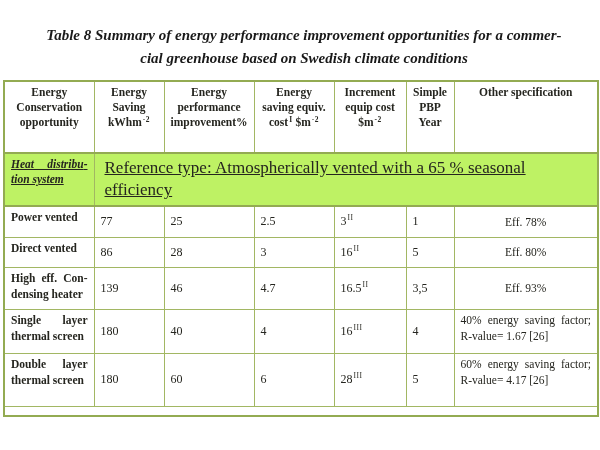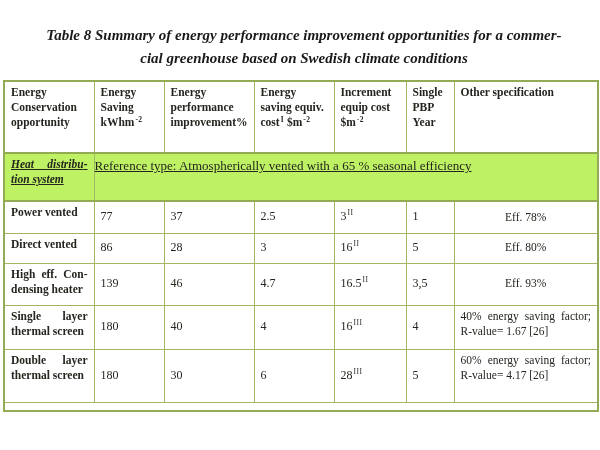--- a/index.html
+++ b/index.html
@@ -21,29 +21,29 @@
     border-collapse:collapse; table-layout:fixed;
     border:2px solid #93ab52;
   }
   .t8 th, .t8 td {
     border:1.5px solid #a2b763;
     vertical-align:top;
     padding:3px 6px;
     font-size:11.5px; line-height:1.32;
     color:#25251f;
   }
-  .t8 th { font-weight:bold; text-align:left; }
+  .t8 th { font-weight:bold; text-align:center; }
   .t8 td.label { font-weight:bold; text-align:justify; hyphens:manual; -webkit-hyphens:manual; }
   .t8 td.num { text-align:left; vertical-align:middle; font-size:12px; }
   .t8 tr.section td {
     background:#bef264;
     border-top:2px solid #93ab52; border-bottom:2px solid #93ab52;text-decoration:underline;
   }
   .t8 tr.section td.label { font-style:italic; }
-  .t8 td.note { vertical-align:top; padding-left:0; font-size:13px; }
+  .t8 td.note { vertical-align:top; padding-left:10px; font-size:17px; }
   .t8 td.other-c { text-align:center; vertical-align:middle; }
   .t8 td.other-j { text-align:justify; vertical-align:top; }
   sup { font-size:7.5px; line-height:0; vertical-align:super; letter-spacing:0.5px; margin-left:1px; }
   .t8 tr.tail td { padding:0; border-left:none; border-right:none; }
 </style>
 </head>
 <body>
 
 <div class="page">
 
@@ -63,33 +63,33 @@
       <col style="width:144px">
     </colgroup>
 
     <tbody>
         <tr style="height:72px">
       <th>Energy Conservation opportunity</th>
       <th><span>Energy Saving kWhm</span><sup>-2</sup></th>
       <th>Energy performance improvement%</th>
       <th><span>Energy saving equiv. cost</span><sup>I</sup><span> $m</span><sup>-2</sup></th>
       <th><span>Increment equip cost $m</span><sup>-2</sup></th>
-      <th>Single PBP Year</th>
+      <th>Simple PBP Year</th>
       <th>Other specification</th>
     </tr>
 
     <tr class="section" style="height:48px">
       <td class="label">Heat distribu­tion system</td>
       <td class="note" colspan="6">Reference type: Atmospherically vented with a 65 % seasonal efficiency</td>
     </tr>
 
     <tr style="height:32px">
       <td class="label">Power vented</td>
       <td class="num">77</td>
-      <td class="num">37</td>
+      <td class="num">25</td>
       <td class="num">2.5</td>
       <td class="num"><span>3</span><sup>II</sup></td>
       <td class="num">1</td>
       <td class="other-c">Eff. 78%</td>
     </tr>
 
     <tr style="height:30px">
       <td class="label">Direct vented</td>
       <td class="num">86</td>
       <td class="num">28</td>
@@ -116,21 +116,21 @@
       <td class="num">40</td>
       <td class="num">4</td>
       <td class="num"><span>16</span><sup>III</sup></td>
       <td class="num">4</td>
       <td class="other-j">40% energy saving factor; R-value= 1.67 [26]</td>
     </tr>
 
     <tr style="height:53px">
       <td class="label">Double layer thermal screen</td>
       <td class="num">180</td>
-      <td class="num">30</td>
+      <td class="num">60</td>
       <td class="num">6</td>
       <td class="num"><span>28</span><sup>III</sup></td>
       <td class="num">5</td>
       <td class="other-j">60% energy saving factor; R-value= 4.17 [26]</td>
     </tr>
 
     <tr class="tail" style="height:9px">
       <td colspan="7"></td>
     </tr>
   </tbody>

